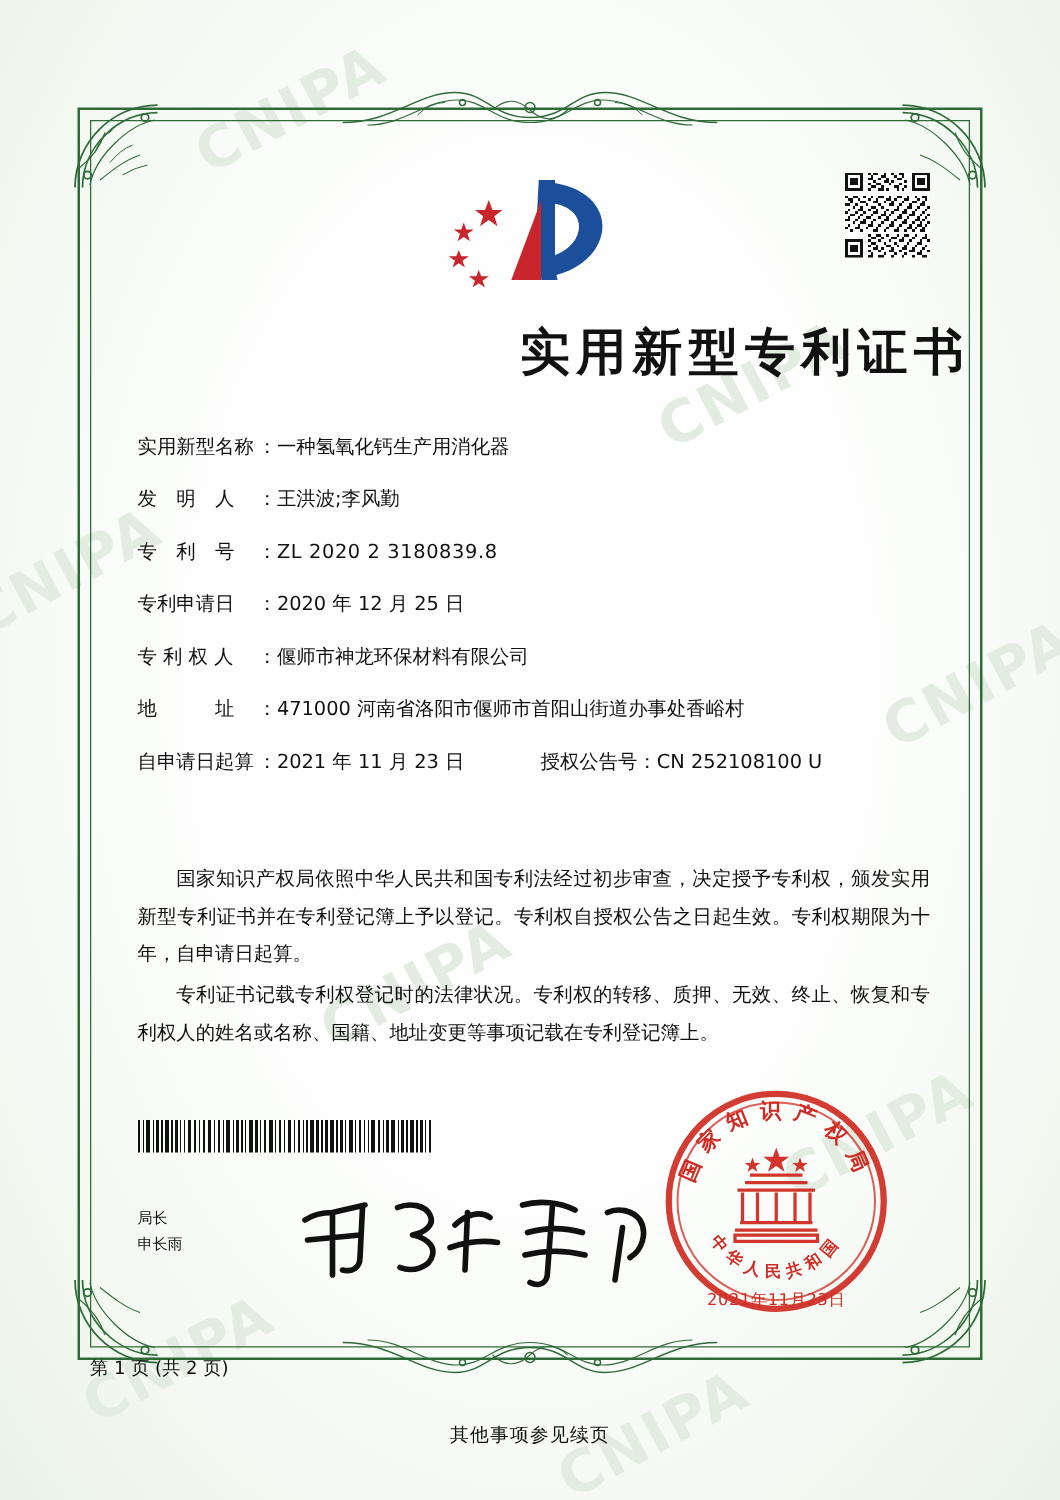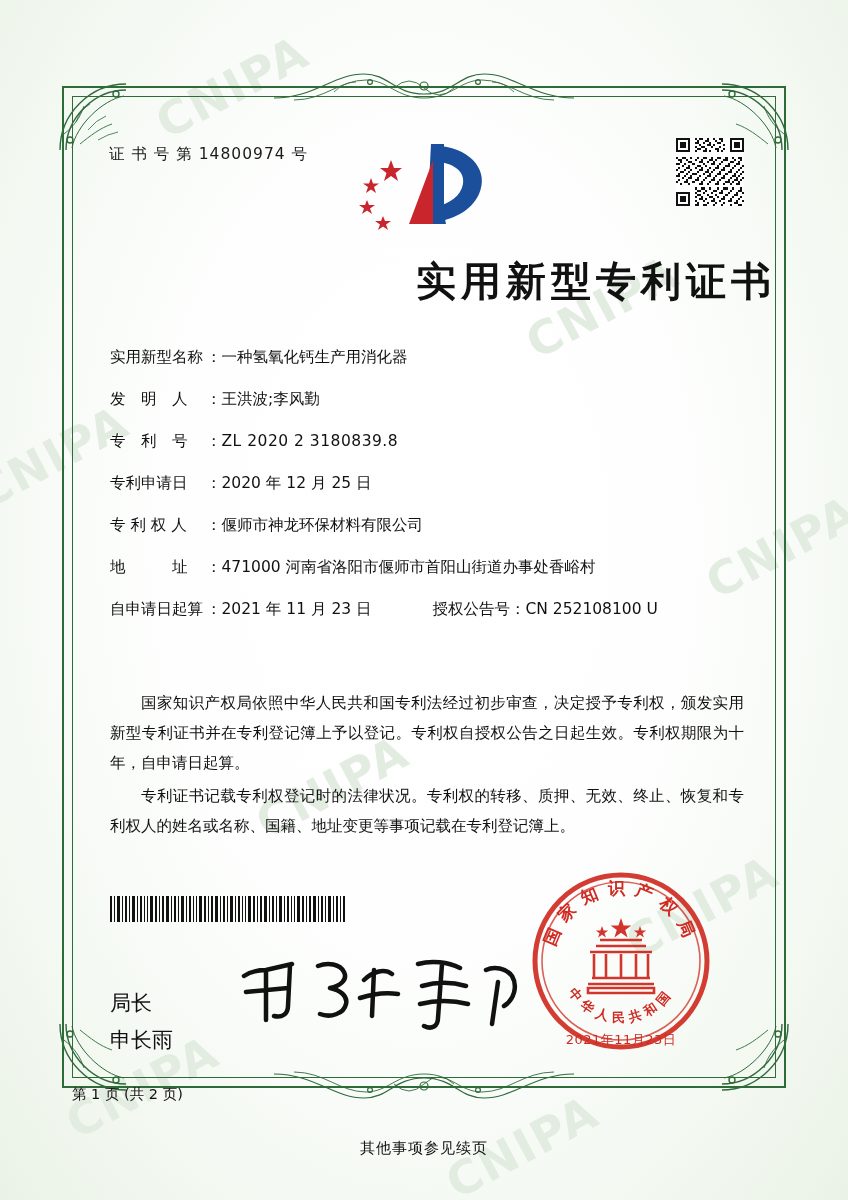--- a/index.html
+++ b/index.html
@@ -115,21 +115,21 @@
   .para{text-indent:2em;margin:0 0 2px 0;}
 
   
   .barcode{
     position:absolute;left:38px;top:800px;
     width:235px;height:26px;
   }
 
   .signature-block{
     position:absolute;left:38px;top:868px;
-    font-size:21px;color:#111;line-height:1.75;margin-top:21px;
+    font-size:12px;color:#111;line-height:1.75;
   }
 
   .handwriting{
     position:absolute;left:160px;top:850px;
     width:300px;height:90px;
   }
 
   
   .seal{
     position:absolute;right:60px;top:770px;
@@ -237,21 +237,20 @@
       <path d="M20 36 C50 36 66 16 92 16 C114 16 122 34 150 34 C178 34 186 16 208 16 C234 16 250 36 280 36" stroke-width=".9"></path>
       <path d="M120 24 q15 -14 30 0 q15 14 30 0" stroke-width=".9"></path>
       <circle cx="150" cy="22" r="4"></circle>
       <circle cx="96" cy="18" r="2.4"></circle>
       <circle cx="204" cy="18" r="2.4"></circle>
     </g>
   </svg>
 
   <div class="content">
 
-    <div class="cert-no">证 书 号 第 14800974 号</div>
 
     <svg class="qr" viewBox="0 0 33 33" shape-rendering="crispEdges">
       <rect width="33" height="33" fill="#fff"></rect>
       <g fill="#111">
         <rect x="0" y="0" width="7" height="7"></rect>
           <rect x="1" y="1" width="5" height="5" fill="#fff"></rect>
           <rect x="2" y="2" width="3" height="3"></rect>
         <rect x="26" y="0" width="7" height="7"></rect>
           <rect x="27" y="1" width="5" height="5" fill="#fff"></rect>
           <rect x="28" y="2" width="3" height="3"></rect>

